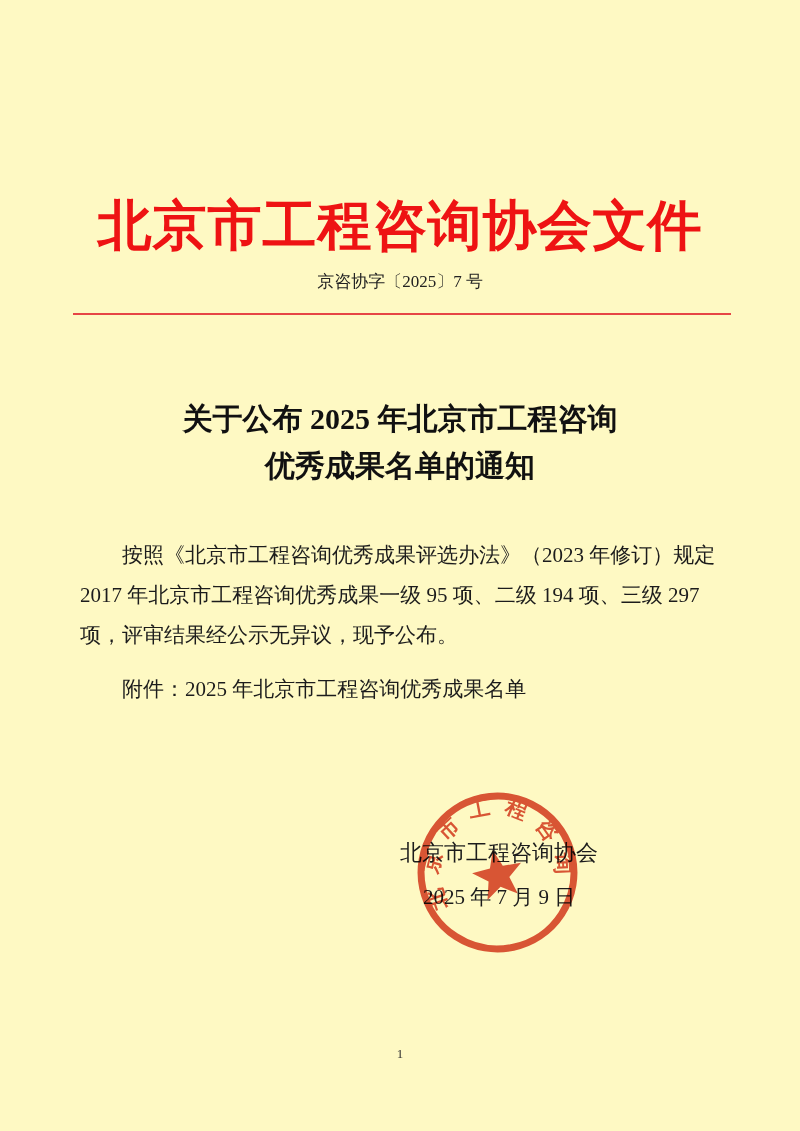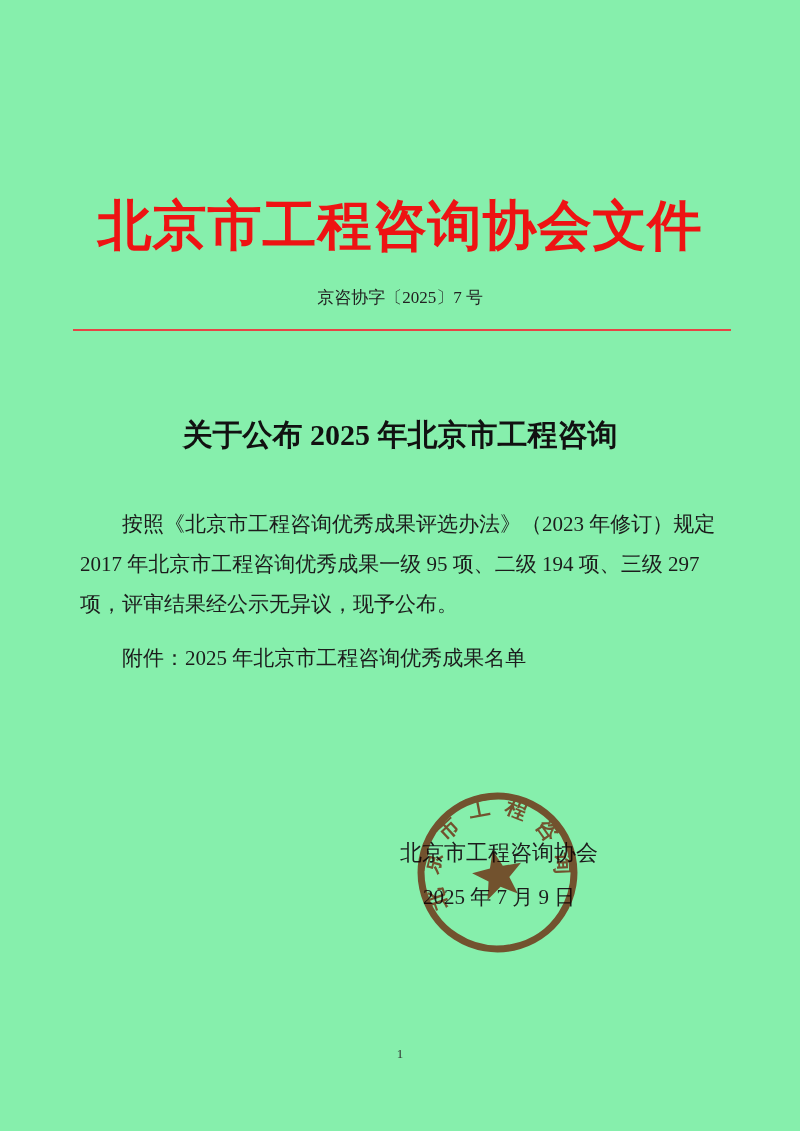--- a/index.html
+++ b/index.html
@@ -3,35 +3,35 @@
 <meta charset="utf-8">
 <style>
   * { margin: 0; padding: 0; box-sizing: border-box; }
   html, body { background: #ffffff; }
   body { font-family: "Liberation Serif", "DejaVu Serif", serif; }
   .page {
     position: relative;
     width: 800px;
     height: 1131px;
     margin: 0 auto;
-    background: #86efac;
+    background: #fef9c3;
     overflow: hidden;
     color: #1c1c1c;
   }
   .org-title {
     margin-top: 190px;
     text-align: center;
     font-size: 54px;
     line-height: 72px;
     font-weight: 900;
     color: #ee1313;
     letter-spacing: 1px;
   }
   .doc-number {
-    margin-top: 24px;
+    margin-top: 8px;
     text-align: center;
     font-size: 17px;
     line-height: 24px;
     color: #222222;
   }
   .red-rule {
     margin: 19px 69px 0 73px;
     height: 2px;
     background: #e64545;
   }
@@ -100,20 +100,21 @@
 <div class="page">
 
   <div class="org-title">北京市工程咨询协会文件</div>
 
   <div class="doc-number">京咨协字〔2025〕7 号</div>
 
   <div class="red-rule"></div>
 
   <div class="notice-title">
     <div>关于公布 2025 年北京市工程咨询</div>
+    <div>优秀成果名单的通知</div>
   </div>
 
   <div class="body-text">
     <div class="body-line indent">按照《北京市工程咨询优秀成果评选办法》（2023 年修订）规定</div>
     <div class="body-line">2017 年北京市工程咨询优秀成果一级 95 项、二级 194 项、三级 297</div>
     <div class="body-line">项，评审结果经公示无异议，现予公布。</div>
   </div>
 
   <div class="attachment">附件：2025 年北京市工程咨询优秀成果名单</div>
 

